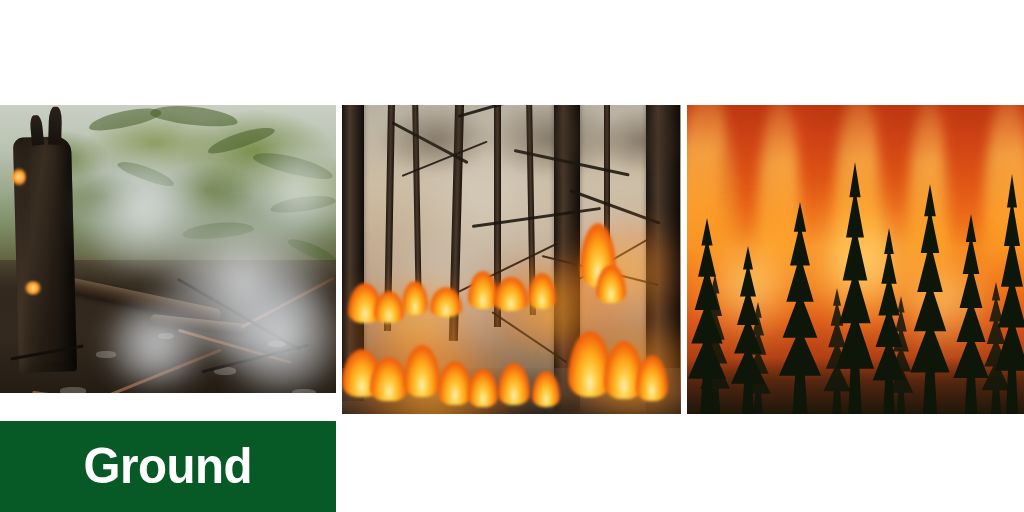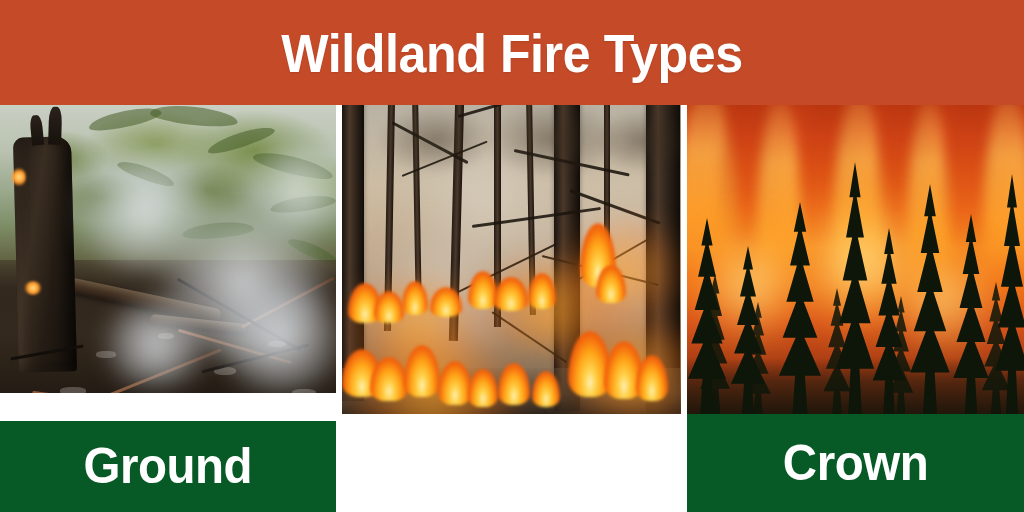--- a/index.html
+++ b/index.html
@@ -316,23 +316,20 @@
     position: absolute;
     left: 0; bottom: 0; width: 100%; height: 18%;
     background: linear-gradient(180deg, rgba(30,22,10,0) 0%, rgba(36,26,12,0.55) 40%, rgba(22,20,10,0.88) 100%);
   }
 </style>
 </head>
 <body>
 
 <div class="infographic">
 
-  <div class="banner">
-    <div class="banner-title">Wildland Fire Types</div>
-  </div>
 
   <div class="panels">
 
     <div class="panel panel-ground">
       <div class="photo">
         <div class="ground-sky"></div>
         <div class="ground-foliage"></div>
 
         <div class="fern" style="left:88px;  top:6px;   width:74px; height:16px; transform:rotate(-12deg);"></div>
         <div class="fern" style="left:150px; top:2px;   width:88px; height:18px; transform:rotate(6deg);"></div>
@@ -479,19 +476,16 @@
         <div class="conifer" style="left:-8px;  width:56px;  height:196px;"></div>
         <div class="conifer" style="left:36px;  width:50px;  height:168px;"></div>
         <div class="conifer" style="left:82px;  width:62px;  height:212px;"></div>
         <div class="conifer" style="left:140px; width:56px;  height:252px;"></div>
         <div class="conifer" style="left:178px; width:48px;  height:186px;"></div>
         <div class="conifer" style="left:214px; width:58px;  height:230px;"></div>
         <div class="conifer" style="left:258px; width:52px;  height:200px;"></div>
         <div class="conifer" style="left:300px; width:50px;  height:240px;"></div>
       </div>
 
-      <div class="caption">
-        <div class="caption-label">Crown</div>
-      </div>
     </div>
 
   </div>
 </div>
 
 </body></html>

